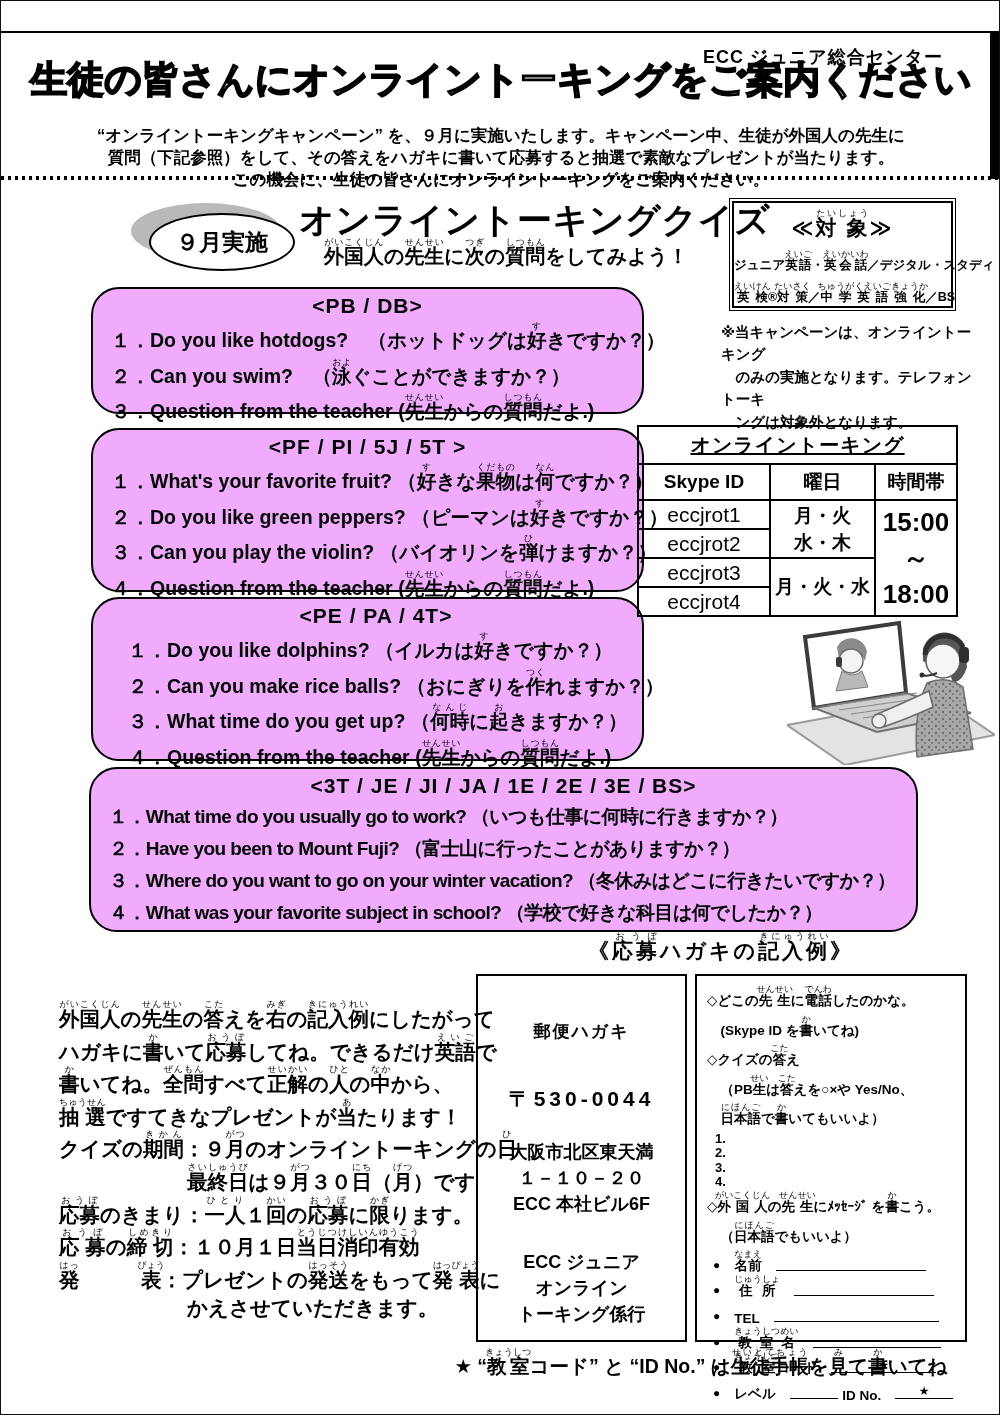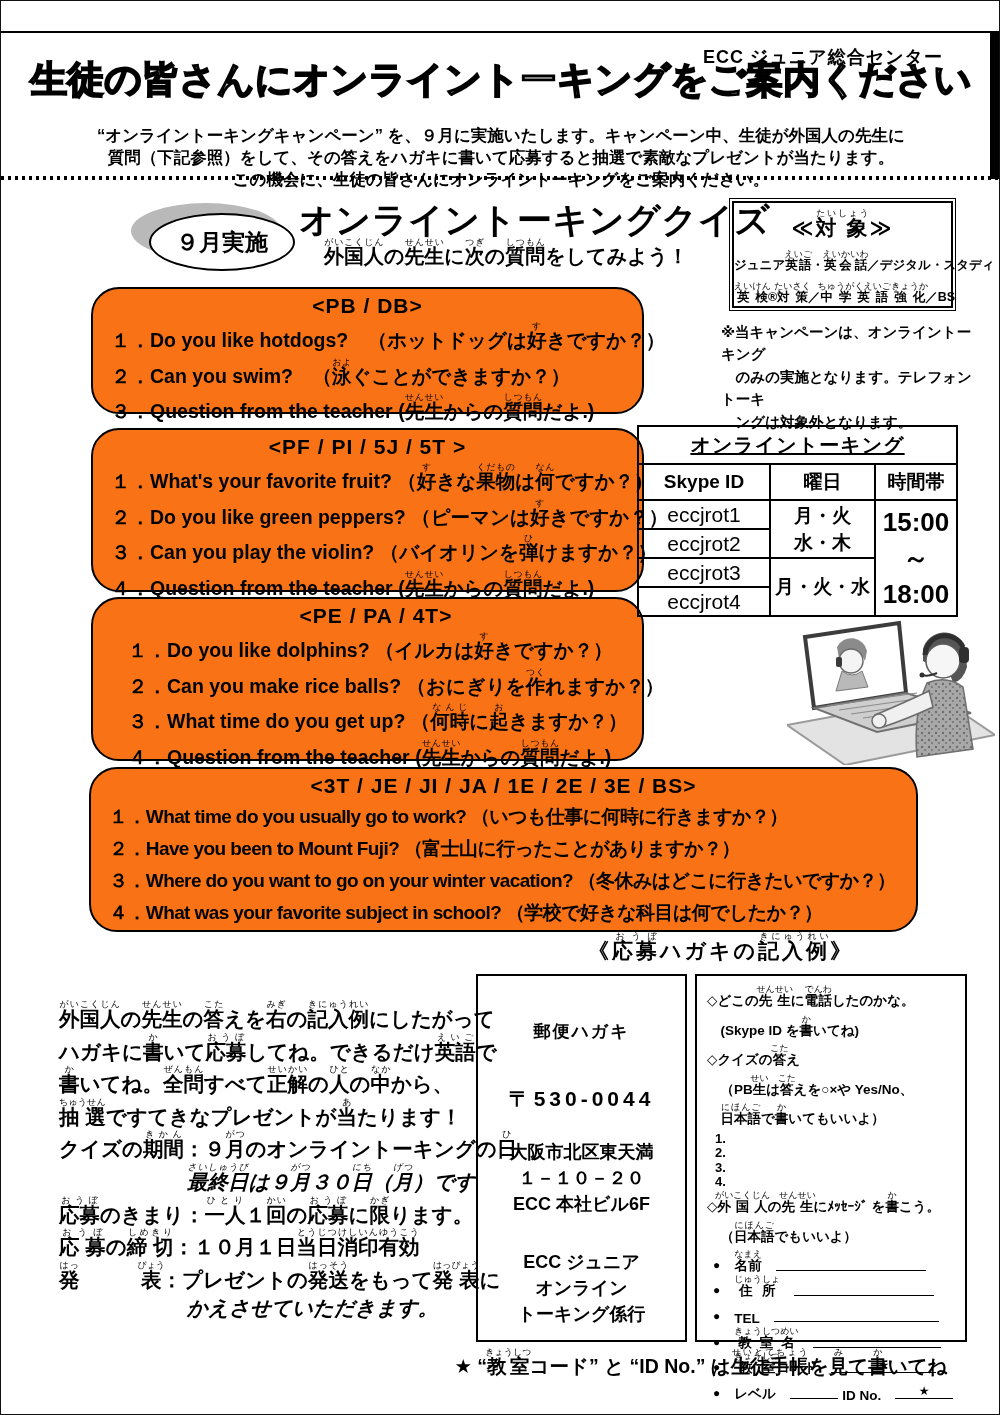--- a/index.html
+++ b/index.html
@@ -37,21 +37,21 @@
 
   #target-box{position:absolute;left:728px;top:197px;width:227px;height:113px;
     border:1px solid #000;padding:2px;box-sizing:border-box;}
   #target-box .inner{width:100%;height:100%;border:2px solid #000;box-sizing:border-box;
     text-align:center;}
   #target-box .t-head{margin-top:5px;font-size:21px;font-weight:800;letter-spacing:2px;}
   #target-box .t-line{margin-top:7px;font-size:12.5px;font-weight:700;white-space:nowrap;}
   #campaign-note{position:absolute;left:720px;top:320px;width:258px;
     font-size:14.5px;font-weight:600;line-height:1.55;}
 
-  .qbox{position:absolute;border:2px solid #000;border-radius:28px;background:#f97316;
+  .qbox{position:absolute;border:2px solid #000;border-radius:28px;background:#f0abfc;
     box-sizing:border-box;padding-top:5px;}
   #qbox0{left:90px;top:286px;width:553px;height:127px;}
   #qbox1{left:90px;top:427px;width:553px;height:164px;}
   #qbox2{left:90px;top:596px;width:553px;height:164px;padding-left:17px;}
   #qbox3{left:88px;top:766px;width:829px;height:165px;}
   .qtitle{text-align:center;font-size:21px;font-weight:600;letter-spacing:1px;height:27px;}
   .qitems{padding:0 10px 0 18px;}
   .qitem{font-size:19.5px;font-weight:600;line-height:31.5px;white-space:nowrap;}
   .qitem .num{display:inline-block;min-width:32px;}
   #qbox3 .qitem{font-size:19px;letter-spacing:-0.6px;line-height:32px;}
@@ -65,21 +65,21 @@
   #talk-table .sid{height:27px;font-size:21px;font-weight:500;}
   #talk-table .days div{height:27px;line-height:27px;font-size:19px;}
   #talk-table .days2{font-size:19px;}
   #talk-table .time div{height:36px;line-height:36px;font-size:26px;}
 
   #entry-heading{position:absolute;left:460px;top:930px;width:520px;text-align:center;
     font-size:21px;font-weight:800;letter-spacing:3px;white-space:nowrap;}
 
   #apply-text{position:absolute;left:58px;top:998px;width:430px;}
   .bline{height:32.6px;line-height:32.6px;font-size:20.5px;font-weight:600;white-space:nowrap;}
-  .bline.indent{padding-left:128px;font-style:italic;}
+  .bline.indent{padding-left:128px;}
 
   #pc-left{position:absolute;left:475px;top:973px;width:211px;height:368px;
     border:2px solid #000;box-sizing:border-box;text-align:center;}
   #pc-left .pc-title{margin-top:44px;font-size:17px;font-weight:600;letter-spacing:2px;}
   #pc-left .pc-postal{margin-top:42px;font-size:21px;font-weight:600;letter-spacing:4px;}
   #pc-left .pc-addr{margin-top:26px;font-size:18px;font-weight:600;line-height:26px;}
   #pc-left .pc-rcpt{margin-top:32px;font-size:18px;font-weight:600;line-height:26px;}
 
   #pc-right{position:absolute;left:694px;top:973px;width:272px;height:368px;
     border:2px solid #000;box-sizing:border-box;padding:8px 8px 0 10px;

